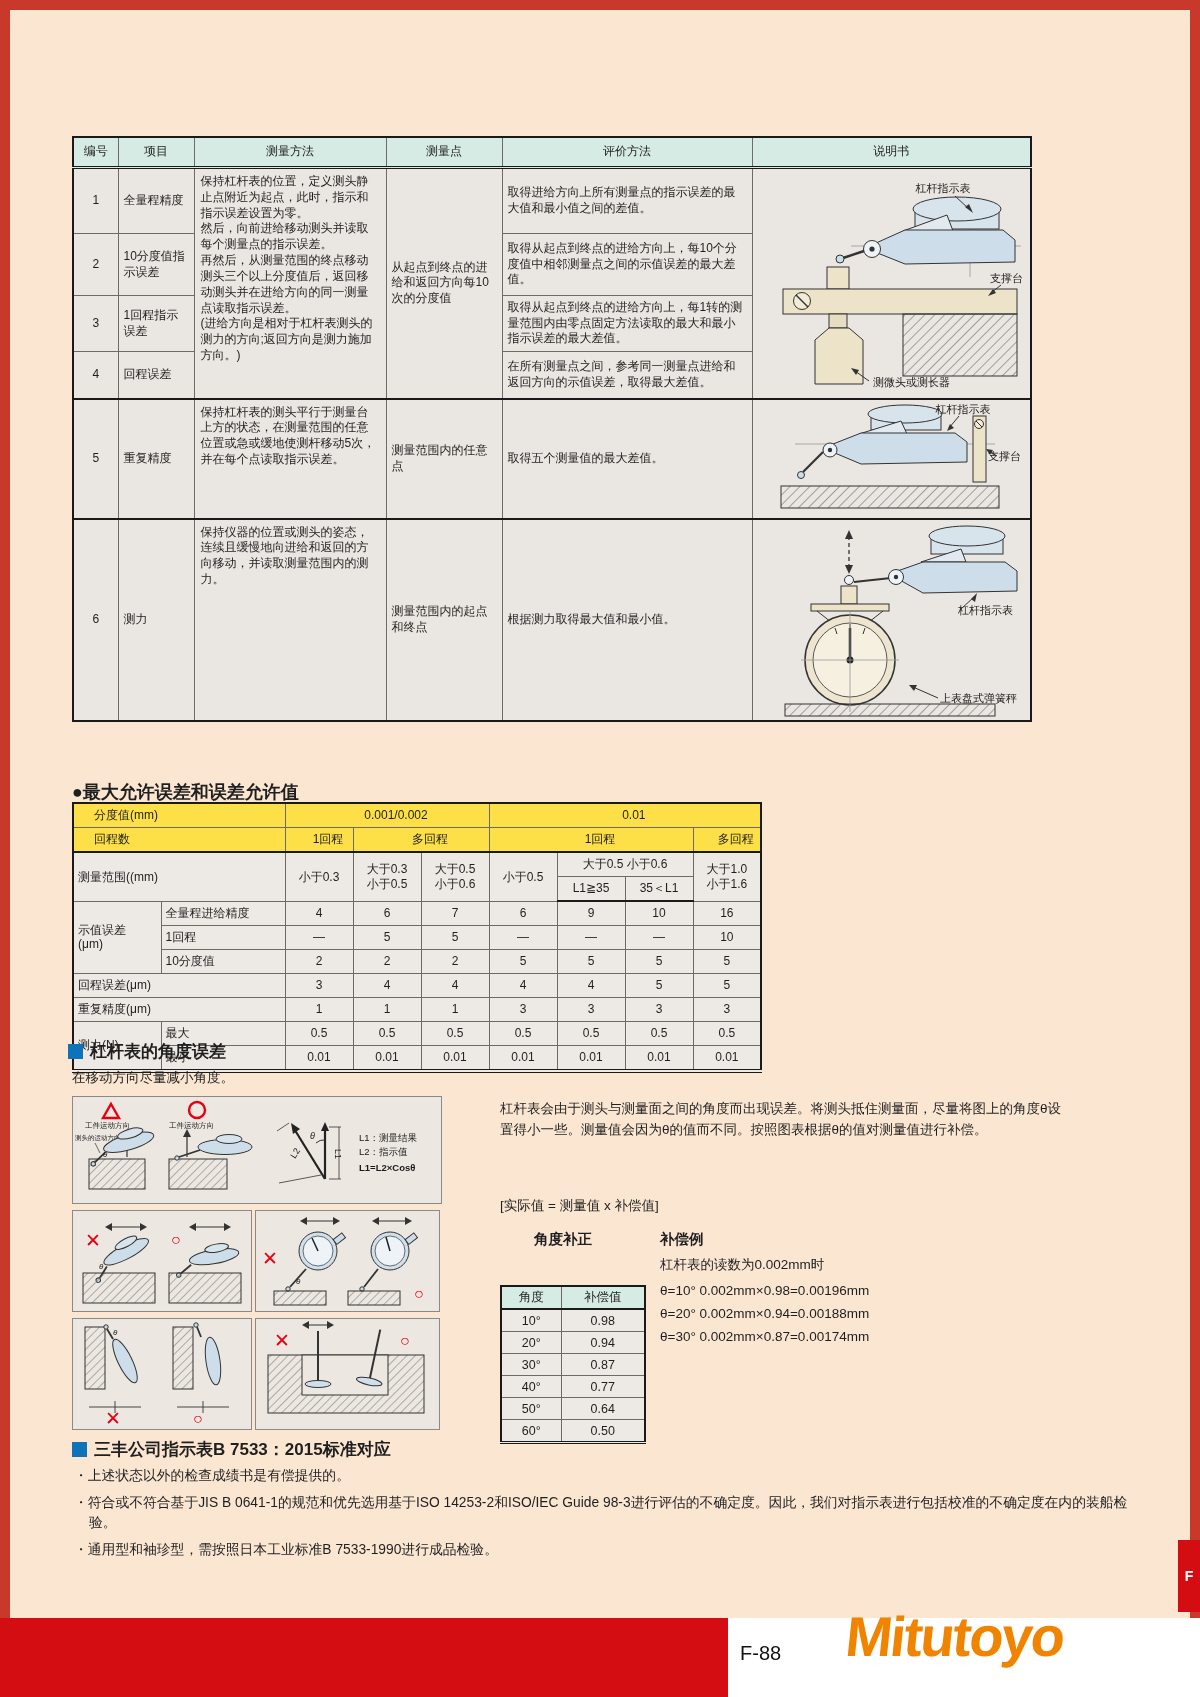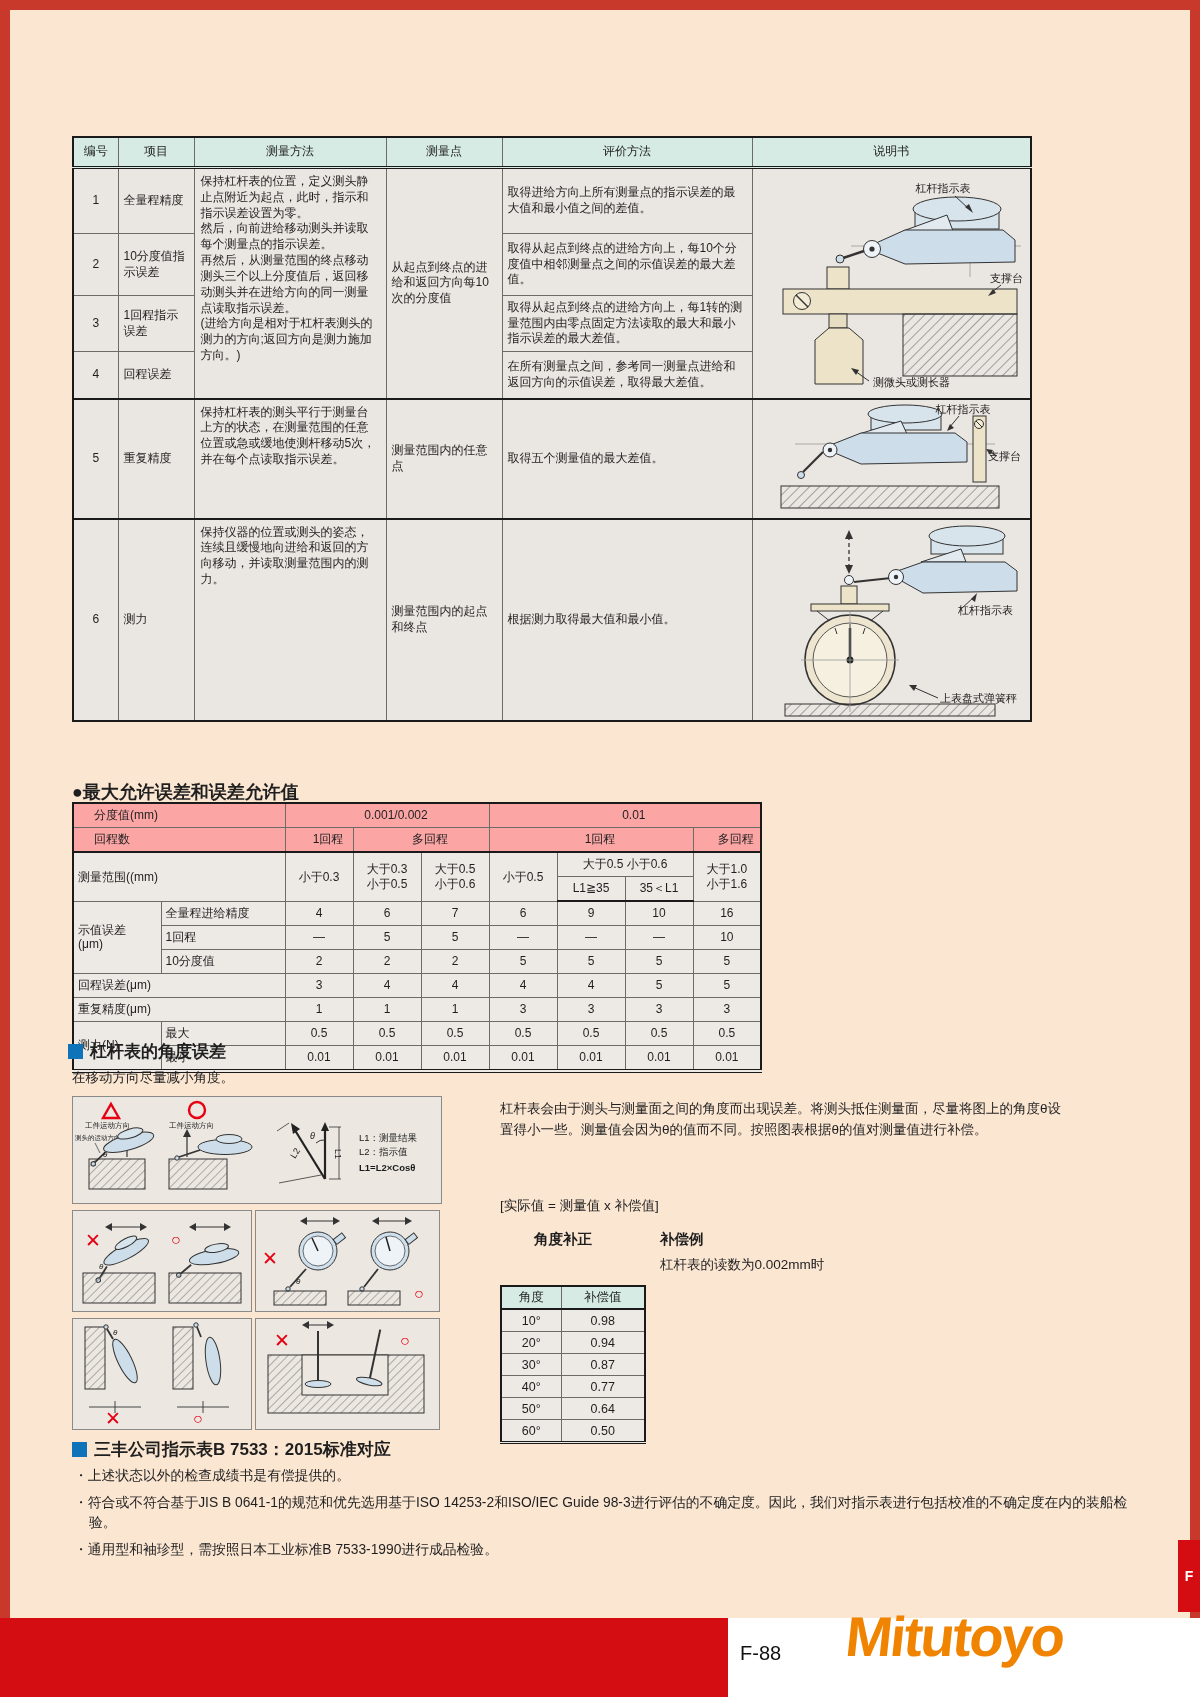--- a/index.html
+++ b/index.html
@@ -21,21 +21,21 @@
   .t1 th,.t1 td{border:1px solid #6e6a66;font-size:12px;font-weight:normal;padding:2px 5px;line-height:1.32;vertical-align:middle;}
   .t1 th{background:#d6ebe4;height:24px;border-bottom:3px double #1a1a1a;}
   .t1 .no{text-align:center;}
   .t1 .method{vertical-align:top;padding:5px 6px;}
   .t1 .diag{padding:0;text-align:center;vertical-align:middle;}
   .pre{white-space:pre-line;}
   tr.sep td{border-top:2px solid #1a1a1a;}
   .t2{width:688px;background:#edeae5;border:2px solid #1a1a1a;border-bottom:4px double #1a1a1a;}
   .t2 td{border:1px solid #6e6a66;font-size:12px;height:21px;padding:1px 4px;line-height:1.2;}
   .t2 .c{text-align:center;padding:1px 2px;}
-  .t2 tr.teal td{background:#fca5a5;padding-left:20px;}
+  .t2 tr.teal td{background:#fde047;padding-left:20px;}
   .t2 tr.bthick td{border-bottom:2px solid #1a1a1a;}
   .t3{width:146px;background:#edeae5;border:2px solid #1a1a1a;border-bottom:3px double #1a1a1a;margin-top:33px;}
   .t3 td,.t3 th{border:1px solid #6e6a66;font-size:12.5px;font-weight:normal;height:19px;text-align:center;}
   .t3 th{background:#d6ebe4;border-bottom:2px solid #1a1a1a;}
   .subtitle{font-size:13.5px;}
   .para{font-size:13.5px;line-height:1.58;width:568px;}
   .formula{font-size:13.5px;}
   .colhead{font-size:14.5px;font-weight:bold;}
   .exline{font-size:13.5px;margin:0 0 8px 0;}
   .bullets .b{font-size:13.8px;line-height:1.5;padding-left:15px;text-indent:-15px;margin-bottom:6px;}
@@ -590,20 +590,25 @@
           <td>0.64</td>
         </tr>
     <tr>
           <td>60°</td>
           <td>0.50</td>
         </tr>
   </tbody>
     </table>
   <div class="abs colhead" style="left:660px;top:1230px;">补偿例</div>
   <div class="abs exline" style="left:660px;top:1256px;">杠杆表的读数为0.002mm时</div>
+  <div class="abs" style="left:660px;top:1283px;">
+    <p class="exline">θ=10°  0.002mm×0.98=0.00196mm</p>
+    <p class="exline">θ=20°  0.002mm×0.94=0.00188mm</p>
+    <p class="exline">θ=30°  0.002mm×0.87=0.00174mm</p>
+  </div>
 
   <div class="abs sec-title sm" style="left:72px;top:1438px;">
     <span class="bluesq"></span>
     <span>三丰公司指示表B 7533：2015标准对应</span>
   </div>
   <div class="abs bullets" style="left:74px;top:1466px;width:1058px;">
     <div class="b"><span>・</span><span>上述状态以外的检查成绩书是有偿提供的。</span></div>
     <div class="b"><span>・</span><span>符合或不符合基于JIS B 0641-1的规范和优先选用基于ISO 14253-2和ISO/IEC Guide 98-3进行评估的不确定度。因此，我们对指示表进行包括校准的不确定度在内的装船检验。</span></div>
     <div class="b"><span>・</span><span>通用型和袖珍型，需按照日本工业标准B 7533-1990进行成品检验。</span></div>
   </div>

